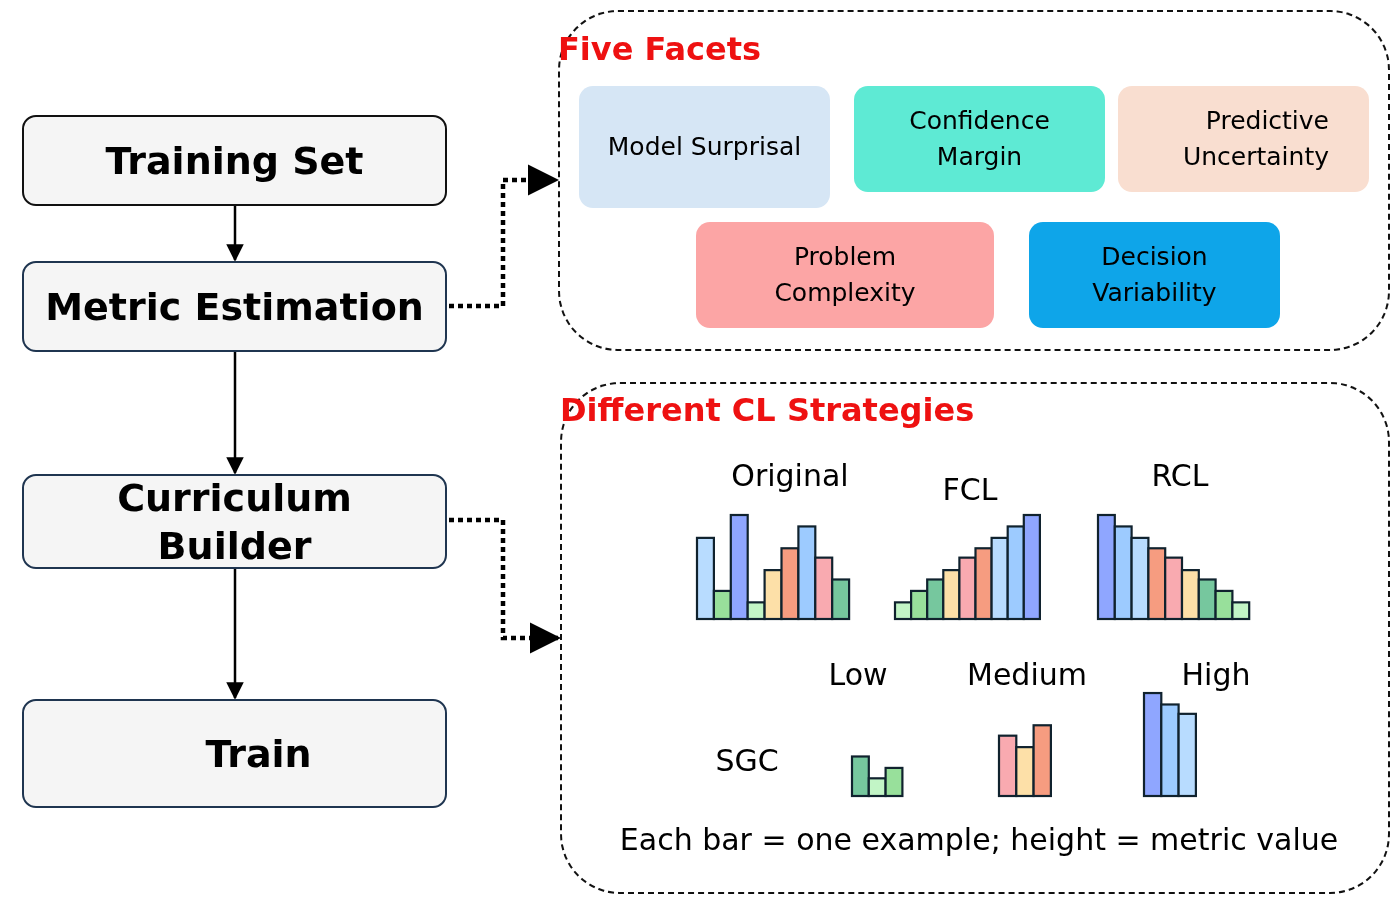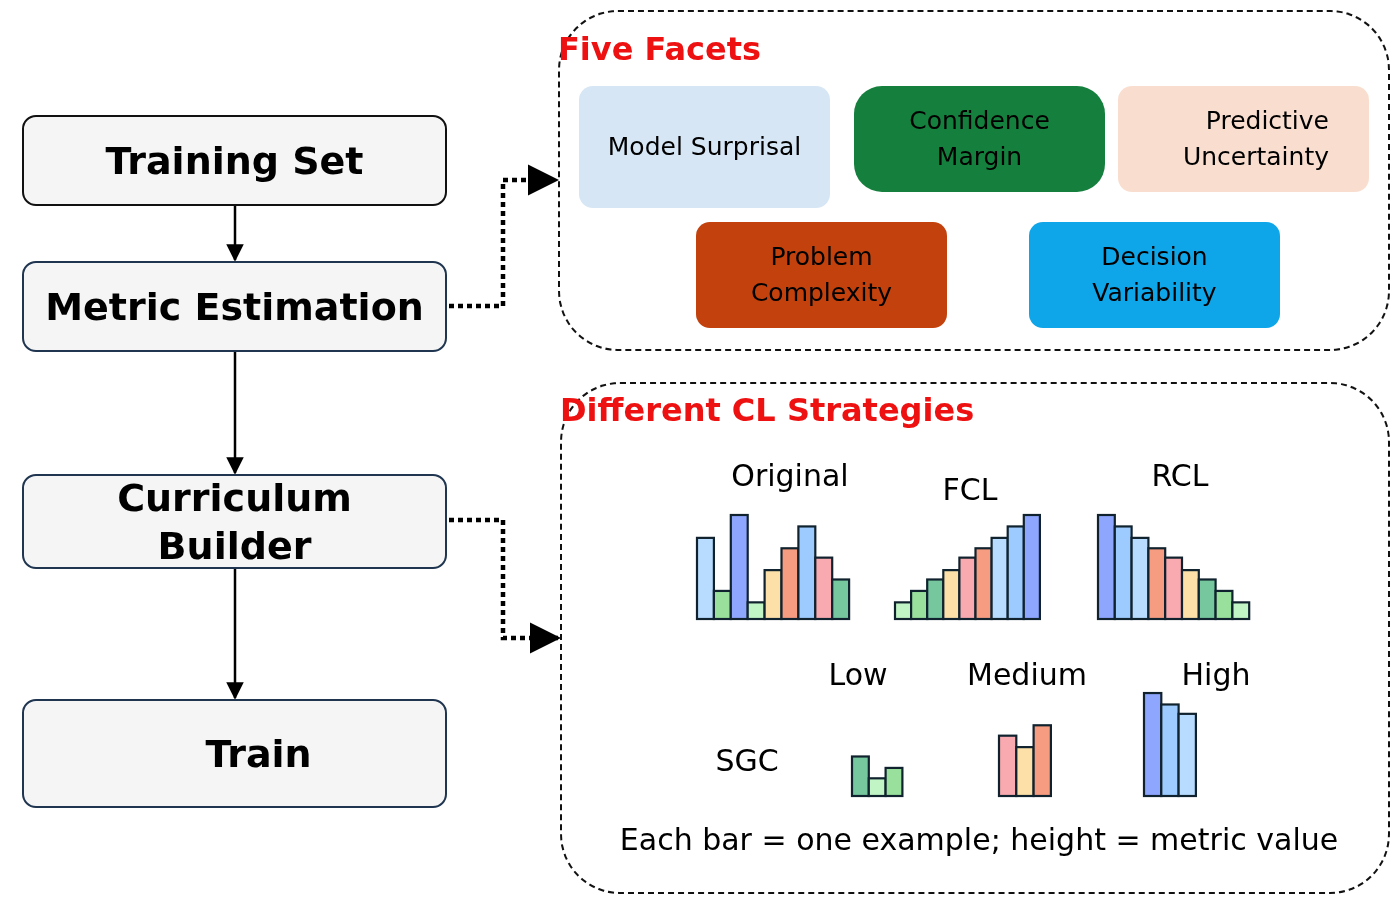--- a/index.html
+++ b/index.html
@@ -47,27 +47,27 @@
 <div class="flow-box" style="top:699px;height:109px;padding-left:48px;">
   <span>Train</span>
 </div>
 
 <div class="panel" style="left:558px;top:10px;width:832px;height:341px;"></div>
 <div class="panel-title" style="left:558px;top:30px;width:836px;">Five Facets</div>
 
 <div class="facet" style="left:579px;top:86px;width:251px;height:122px;background:#d6e6f5;">
   <span>Model Surprisal</span>
 </div>
-<div class="facet" style="left:854px;top:86px;width:251px;height:106px;background:#15803d;padding:0 60px;border-radius:28px;">
+<div class="facet" style="left:854px;top:86px;width:251px;height:106px;background:#5eead4;padding:0 60px;">
   <span>Confidence Margin</span>
 </div>
 <div class="facet" style="left:1118px;top:86px;width:251px;height:106px;background:#f9ded0;padding:0 40px;text-align:right;">
   <span>Predictive Uncertainty</span>
 </div>
-<div class="facet" style="left:696px;top:222px;width:251px;height:106px;background:#c2410c;padding:0 50px;">
+<div class="facet" style="left:696px;top:222px;width:298px;height:106px;background:#fca5a5;padding:0 50px;">
   <span>Problem Complexity</span>
 </div>
 <div class="facet" style="left:1029px;top:222px;width:251px;height:106px;background:#0ea5e9;padding:0 50px;">
   <span>Decision Variability</span>
 </div>
 
 <div class="panel" style="left:560px;top:382px;width:830px;height:512px;"></div>
 <div class="panel-title" style="left:560px;top:391px;width:884px;">Different CL Strategies</div>
 
 <div class="strat-label" style="left:700px;top:458px;width:180px;">Original</div>

